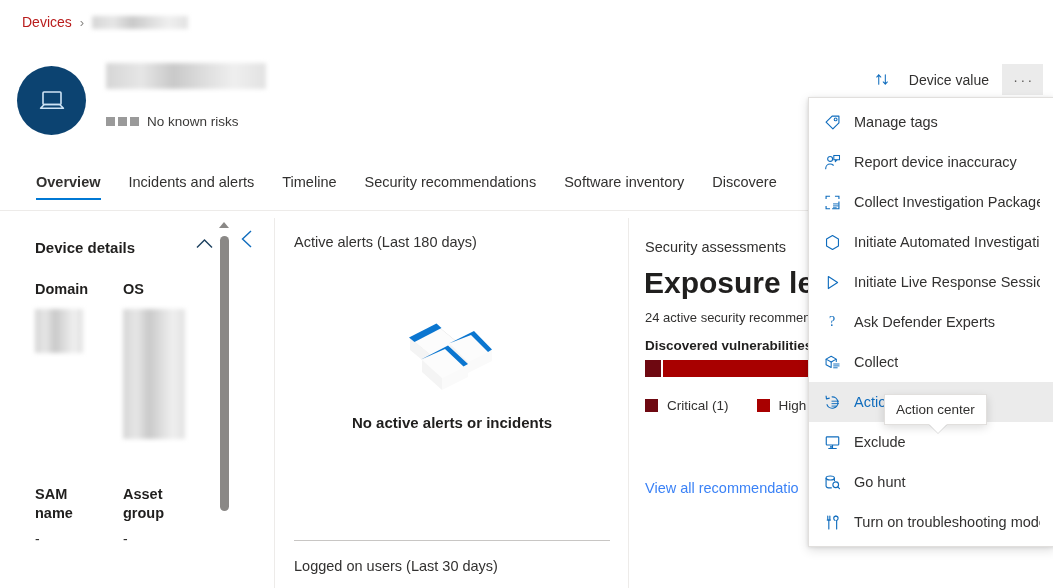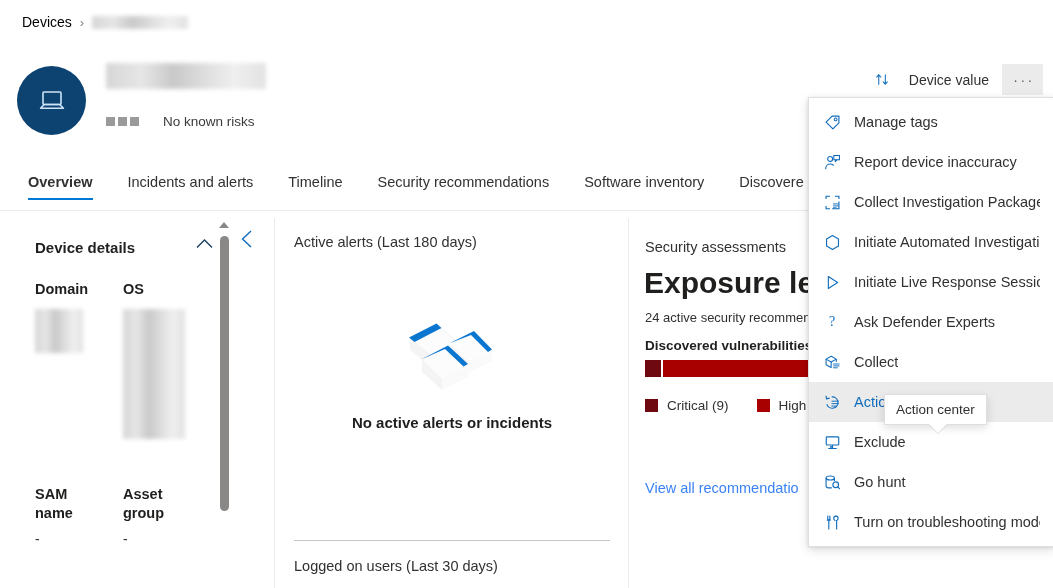--- a/index.html
+++ b/index.html
@@ -14,21 +14,21 @@
     position: relative;
   }
 
   
   .breadcrumb {
     position: absolute;
     left: 22px; top: 14px;
     display: flex; align-items: center; gap: 8px;
     font-size: 14px; color: #3b3a39;
   }
-  .breadcrumb .crumb-link { color: #000000; cursor: pointer; }
+  .breadcrumb .crumb-link { color: #b91c1c; cursor: pointer; }
   .breadcrumb .chev { color: #8a8886; font-size: 13px; }
   .blur-chip {
     display: inline-block;
     background: linear-gradient(90deg,#d6d6d6 0%,#e6e6e6 22%,#c9c9c9 42%,#dedede 62%,#efefef 80%,#e2e2e2 100%);
     filter: blur(2.2px);
     border-radius: 1px;
   }
 
   
   .dev-icon {
@@ -36,21 +36,21 @@
     width: 69px; height: 69px; border-radius: 50%;
     background: #0c4371;
     display: flex; align-items: center; justify-content: center;
   }
   .dev-title-blur {
     position: absolute; left: 106px; top: 63px;
     width: 160px; height: 30px;
   }
   .risk-row {
     position: absolute; left: 106px; top: 114px;
-    display: flex; align-items: center; gap: 24px;
+    display: flex; align-items: center; gap: 8px;
     font-size: 13.5px; color: #3b3a39;
   }
   .risk-squares { display: flex; gap: 3px; }
   .risk-squares i {
     width: 9px; height: 9px; background: #9a9a9a; display: block;
   }
 
   .header-actions {
     position: absolute; right: 10px; top: 64px;
     display: flex; align-items: center; gap: 4px;
@@ -66,22 +66,22 @@
     background: #ebebeb;
     display: flex; align-items: center; justify-content: center;
     cursor: pointer; letter-spacing: 2.5px;
     color: #605e5c; font-size: 14px; padding-left: 3px;
   }
 
   
   .tabs {
     position: absolute; left: 0; top: 165px; right: 0;
     height: 45px;
-    display: flex; align-items: flex-start; gap: 7px;
-    padding-left: 14px;
+    display: flex; align-items: flex-start; gap: 0px;
+    padding-left: 22px;
     font-size: 14.5px;
   }
   .tab {
     position: relative;
     padding: 9px 14px 14px 14px;
     color: #323130; cursor: pointer; white-space: nowrap;
   }
   .tab.active { font-weight: bold; }
   .tab.active::after {
     content: ""; position: absolute;
@@ -389,21 +389,21 @@
   <div class="exposure-level">Exposure lev</div>
   <div class="sec-sub">24 active security recommendat</div>
   <div class="vuln-title">Discovered vulnerabilities (19</div>
   <div class="vuln-bar">
     <span style="width:5%;background:#6E0811;display:block;"></span>
     <span style="width:95%;background:#A80000;display:block;"></span>
   </div>
   <div class="vuln-legend">
     <span class="legend-item">
       <i class="legend-swatch" style="background:#6E0811;"></i>
-      <span>Critical (9)</span>
+      <span>Critical (1)</span>
     </span>
     <span class="legend-item">
       <i class="legend-swatch" style="background:#A80000;"></i>
       <span>High (1</span>
     </span>
   </div>
   <div class="sec-link">View all recommendatio</div>
 </div>
 
 <div class="ctx-menu">

